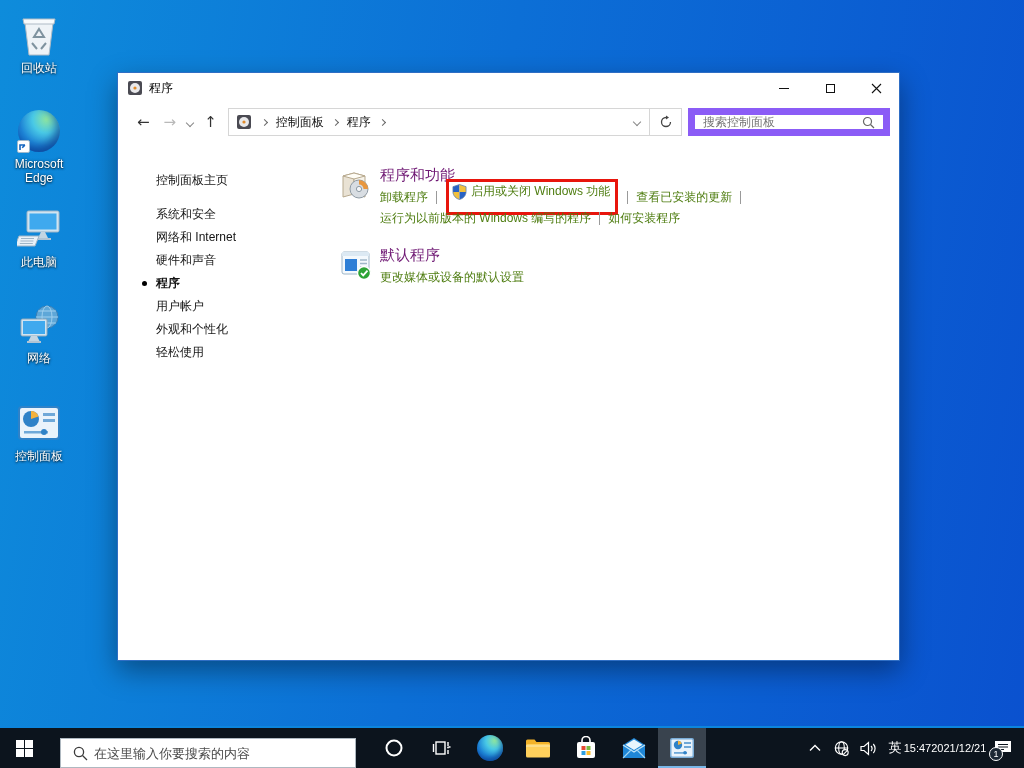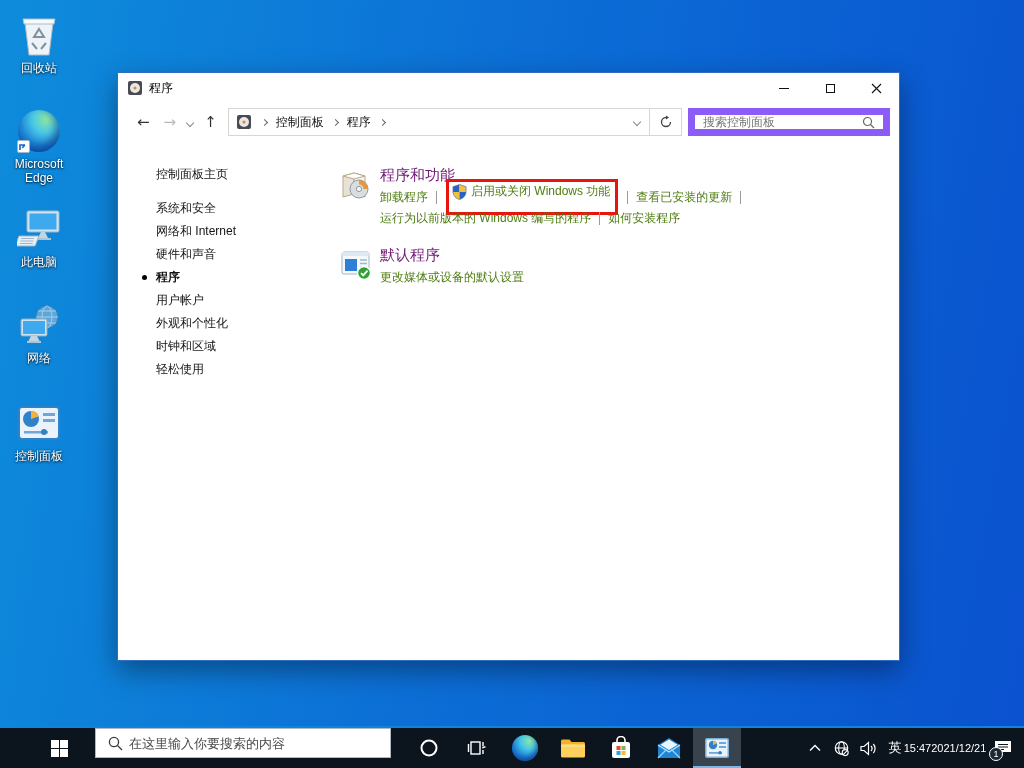--- a/index.html
+++ b/index.html
@@ -37,39 +37,39 @@
   .addr-box .a-icon { width:16px; height:16px; margin:0 2px 0 7px; }
   .crumb { font-size:12px; color:#111; padding:0 1px; white-space:nowrap; }
   .addr-spacer { flex:1; }
   .addr-dd { width:24px; height:100%; display:flex; align-items:center; justify-content:center; }
   .addr-refresh { width:32px; height:100%; border-left:1px solid #d6d6d6; display:flex; align-items:center; justify-content:center; }
   .search-box { display:flex; align-items:center; height:28px; width:202px; border:7px solid #8b5cf6; margin-left:6px; }
   .search-box input { flex:1; border:none; outline:none; font-size:12px; color:#444; padding:0 4px 0 8px; font-family:inherit; background:transparent; }
   .search-box input::placeholder { color:#767676; opacity:1; }
 
   .win-body { position:relative; height:519px; background:#fff; }
-  .sidebar { position:absolute; left:0; top:2px; width:214px; padding:20px 0 0 38px; }
+  .sidebar { position:absolute; left:0; top:8px; width:214px; padding:20px 0 0 38px; }
   .sb-home { margin-bottom:12px; line-height:22px; color:#141414; cursor:pointer; }
   .sb-item { position:relative; line-height:23px; color:#141414; cursor:pointer; }
   .sb-item.current { font-weight:bold; }
   .sb-bullet { position:absolute; left:-14px; top:9px; width:5px; height:5px; border-radius:50%; background:#000; }
 
   .main { position:absolute; left:214px; top:0; right:0; padding:24px 0 0 8px; }
   .cp-section { display:flex; }
   .cp-section .s-icon { width:32px; margin:3px 8px 0 0; flex:none; }
   .s-title { font-size:15px; color:#701a75; line-height:19px; margin-bottom:3px; cursor:pointer; }
   .link-row { display:flex; align-items:center; height:21px; white-space:nowrap; }
   .cp-link { color:#4d7c0f; font-size:12px; cursor:pointer; }
   .vsep { width:1px; height:13px; background:#9a9a9a; margin:0 8px; }
   .hl-red { display:inline-flex; align-items:center; border:3px solid #e8150c; padding:1px 5px 12px 3px; margin:-4px 1px -3px 1px; }
   .hl-red .shield { margin-right:4px; }
   .sec-gap { height:16px; }
 
   
-  .taskbar { position:absolute; left:0; bottom:0; width:1024px; height:42px; background:#0c141d; border-top:2px solid #0d85dc; display:flex; align-items:flex-start;padding-left:35px; }
+  .taskbar { position:absolute; left:0; bottom:0; width:1024px; height:42px; background:#0c141d; border-top:2px solid #0d85dc; display:flex; align-items:flex-end; }
   .tb-btn { height:40px; display:flex; align-items:center; justify-content:center; }
   .tb-start { width:48px; }
   .win-logo { display:grid; grid-template-columns:8px 8px; grid-template-rows:8px 8px; gap:1px; }
   .win-logo span { background:#fff; }
   .tb-search { width:296px; height:30px; background:#fff; border:1px solid #aeb8c0; margin-left:12px; display:flex; align-items:center; }
   .tb-search input { flex:1; border:none; outline:none; background:transparent; font-size:13px; color:#3a3a3a; padding:0 6px; font-family:inherit; }
   .tb-search input::placeholder { color:#4a4a4a; opacity:1; }
   .tb-icon { width:48px; }
   .tb-icon.active { background:#39434e; position:relative; }
   .tb-icon.active::after { content:""; position:absolute; left:0; bottom:0; width:100%; height:2px; background:#79b7e8; }
@@ -217,21 +217,20 @@
       <div class="sb-home">控制面板主页</div>
       <div class="sb-item">系统和安全</div>
       <div class="sb-item">网络和 Internet</div>
       <div class="sb-item">硬件和声音</div>
       <div class="sb-item current">
         <span class="sb-bullet"></span>
         <span>程序</span>
       </div>
       <div class="sb-item">用户帐户</div>
       <div class="sb-item">外观和个性化</div>
-      <div class="sb-item">时钟和区域</div>
       <div class="sb-item">轻松使用</div>
     </div>
 
     <div class="main">
 
       <div class="cp-section">
         <div class="s-icon">
           <svg width="32" height="32" viewBox="0 0 32 32">
             <path d="M3 8 L14 5 L14 26 L3 29 Z" fill="#e9e2d4" stroke="#b7a98e"></path>
             <path d="M14 5 L25 8 L25 29 L14 26 Z" fill="#f7f3ea" stroke="#b7a98e"></path>

